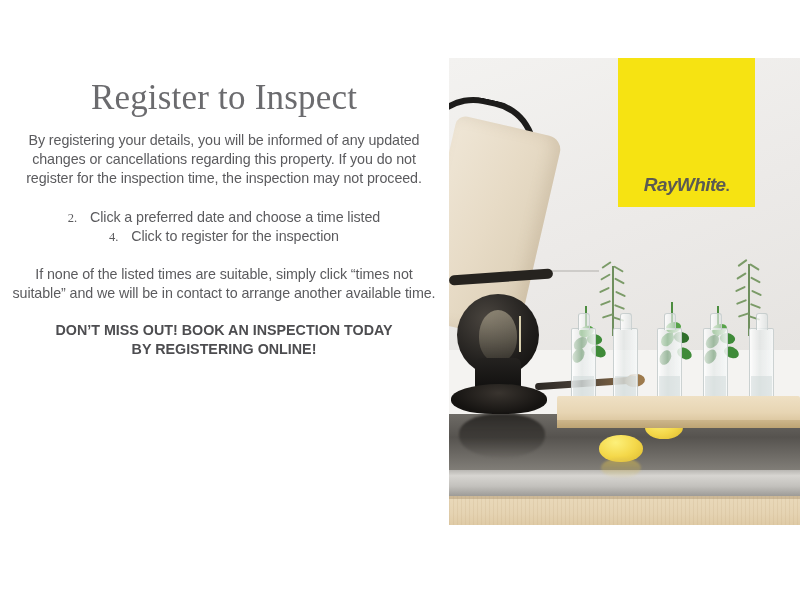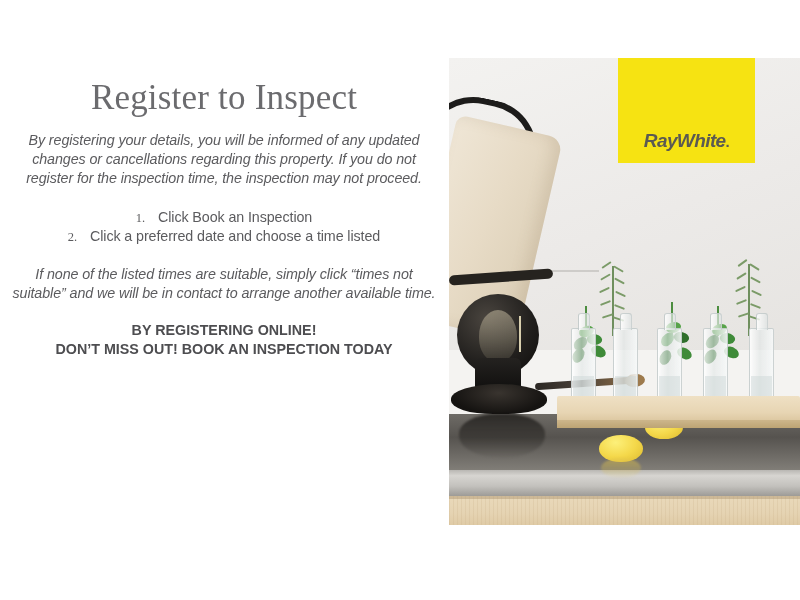--- a/index.html
+++ b/index.html
@@ -56,21 +56,20 @@
   }
 
   .para {
     font-size: 14.3px;
     font-weight: 400;
     color: #5b5b5e;
     line-height: 1.32;
     margin: 0;
     padding: 0 10px;
     letter-spacing: -0.1px;
-    font-style: italic;
   }
 
   .para.spacer-below { margin-bottom: 20px; }
 
   .how-heading {
     font-size: 14.3px;
     font-weight: bold;
     color: #4d4d50;
     line-height: 1.32;
     margin: 0 0 1px 0;
@@ -392,21 +391,21 @@
     border-radius: 50%;
     filter: blur(1px);
   }
 
   
   .logo-block {
     position: absolute;
     left: 169px;
     top: 0px;
     width: 137px;
-    height: 105px;
+    height: 149px;
     background: #f6e312;
     display: flex;
     align-items: flex-end;
     justify-content: center;
     padding-bottom: 13px;
     box-sizing: border-box;
   }
   .logo-text {
     font-family: "Liberation Sans", sans-serif;
     font-style: italic;
@@ -427,32 +426,32 @@
   <div class="text-panel">
 
     <h1 class="flyer-title">Register to Inspect</h1>
 
 
     <p class="para spacer-below">By registering your details, you will be informed of any updated changes or cancellations regarding this property. If you do not register for the inspection time, the inspection may not proceed.</p>
 
 
     <ol class="steps">
       <li>
-        <span class="num">1.</span><span>Click Book an Inspection</span>
+        <span class="num">2.</span><span>Click a preferred date and choose a time listed</span>
       </li>
       <li>
-        <span class="num">2.</span><span>Click a preferred date and choose a time listed</span>
+        <span class="num">4.</span><span>Click to register for the inspection</span>
       </li>
     </ol>
 
     <p class="para">If none of the listed times are suitable, simply click “times not suitable” and we will be in contact to arrange another available time.</p>
 
     <div class="closing">
+      <div>DON’T MISS OUT! BOOK AN INSPECTION TODAY</div>
       <div>BY REGISTERING ONLINE!</div>
-      <div>DON’T MISS OUT! BOOK AN INSPECTION TODAY</div>
     </div>
   </div>
 
   <div class="photo">
 
     <div class="wall">
       <div class="wall-seam"></div>
     </div>
 
     <div class="counter"></div>

